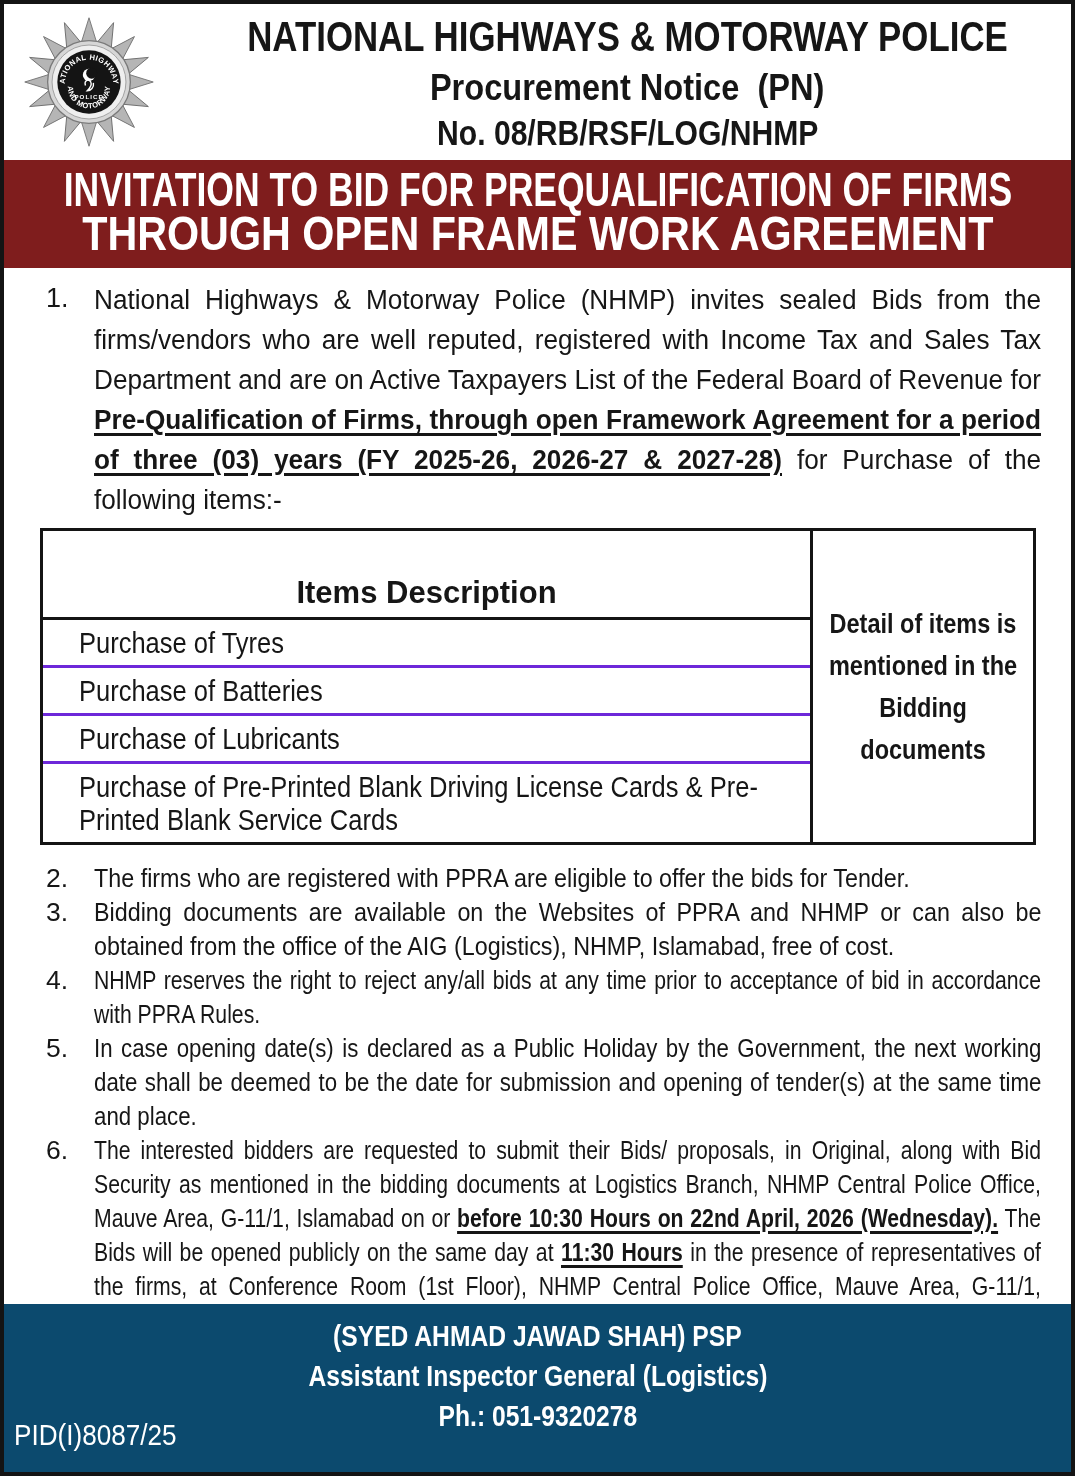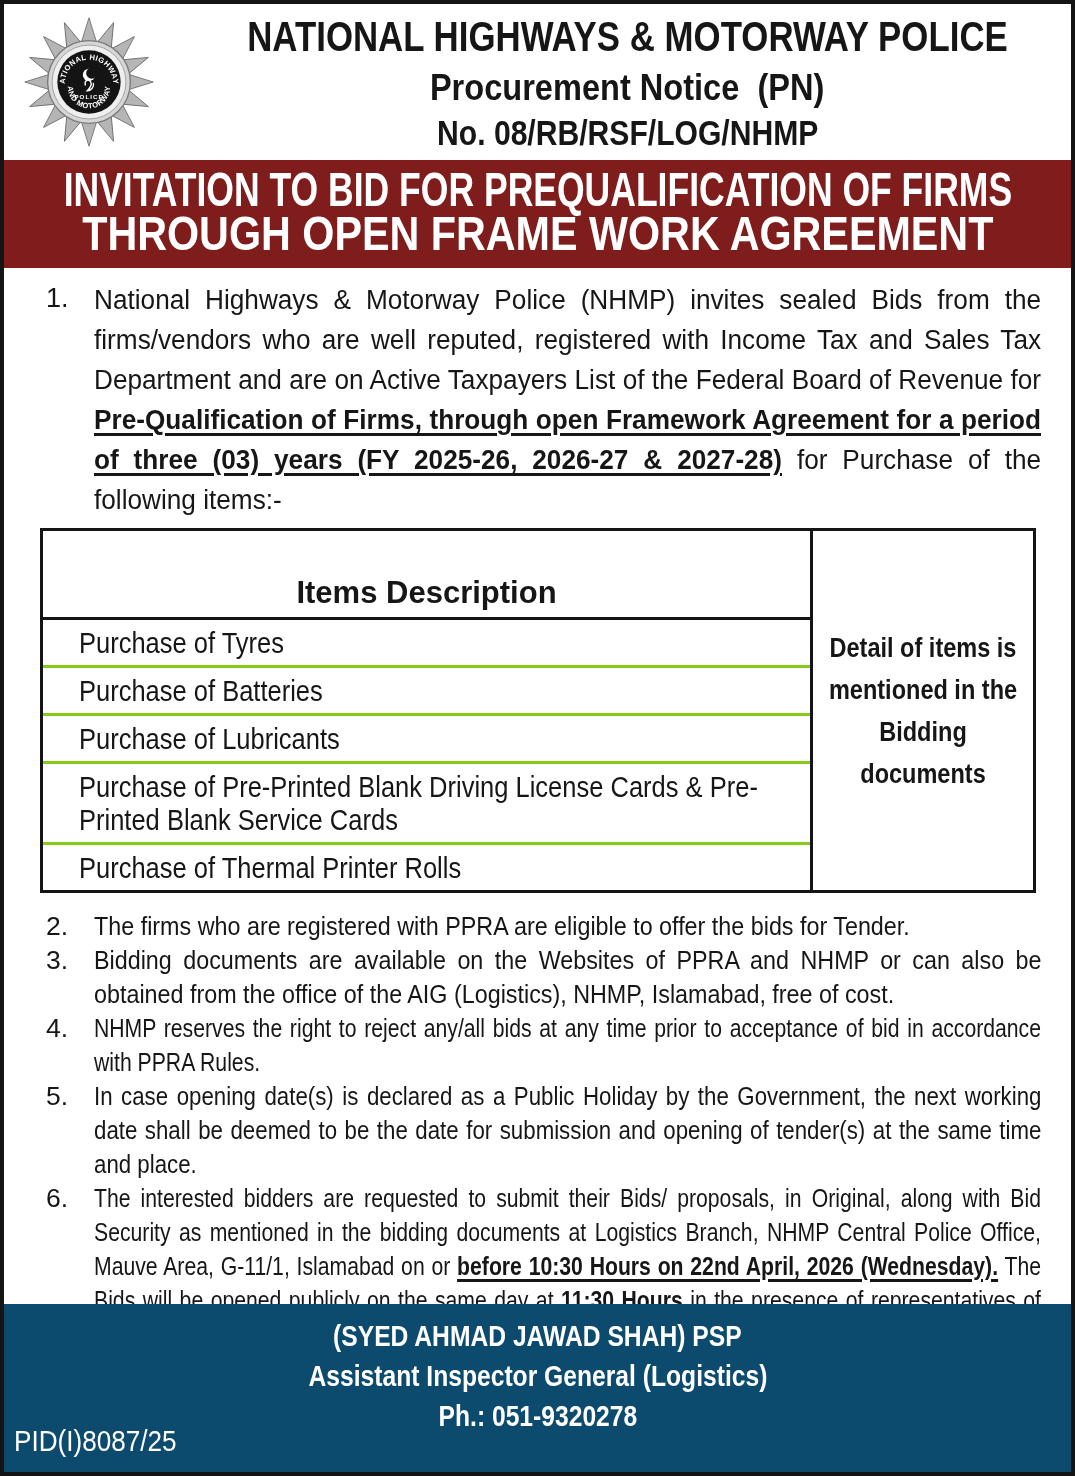--- a/index.html
+++ b/index.html
@@ -41,31 +41,31 @@
   .sq97 { width:103.1%;  transform:scaleX(0.97); }
   .sq88 { width:113.7%;  transform:scaleX(0.88); }
   .sq84 { width:119.1%;  transform:scaleX(0.84); }
   .sq80 { width:125%;    transform:scaleX(0.80); }
   .bu { font-weight:bold; text-decoration:underline; text-decoration-thickness:2.5px; text-underline-offset:4px; }
 
   
   .items-table { display:flex; border:3px solid #141414; margin:8px 5px 16px 6px; }
   .col-items { flex:1; display:flex; flex-direction:column;margin-top:37px; }
   .tbl-header { text-align:center; font-weight:bold; font-size:31px; padding:7px 0 6px; border-bottom:3px solid #141414; }
-  .tbl-row { border-bottom:3px solid #84cc16; padding:6px 14px 6px 36px; font-size:30px; line-height:33px; overflow:hidden; }
+  .tbl-row { border-bottom:3px solid #6d28d9; padding:6px 14px 6px 36px; font-size:30px; line-height:33px; overflow:hidden; }
   .tbl-row:last-child { border-bottom:none; }
   .tbl-row > span { display:inline-block; width:117.6%; transform:scaleX(0.85); transform-origin:0 0; }
   .col-note { width:220px; flex:0 0 auto; border-left:3px solid #141414; display:flex; align-items:center; justify-content:center; }
   .col-note .note { width:226px; flex:0 0 auto; transform:scaleX(0.84); text-align:center; font-weight:bold; font-size:28px; line-height:42px; }
 
   
   .footer { position:absolute; left:0; right:0; bottom:0; height:168px; background:#0c4a6e; color:#fff; }
   .sig { padding-top:12px; }
   .sig .cline > span { font-size:29px; line-height:40px; transform:scaleX(0.85); }
-  .pid { position:absolute; left:10px; bottom:14px; font-size:29px; font-weight:normal; color:#fff; }
+  .pid { position:absolute; left:10px; bottom:20px; font-size:29px; font-weight:normal; color:#fff; }
   .pid > span { font-weight:normal; transform:scaleX(0.9); transform-origin:0 50%; display:inline-block; }
 </style>
 </head>
 <body>
 
 <div class="page">
 
   <div class="header">
 
     <div class="badge-wrap">
@@ -141,21 +141,20 @@
       </div>
     </div>
 
     <div class="items-table">
       <div class="col-items">
         <div class="tbl-header">Items Description</div>
         <div class="tbl-row"><span>Purchase of Tyres</span></div>
         <div class="tbl-row"><span>Purchase of Batteries</span></div>
         <div class="tbl-row"><span>Purchase of Lubricants</span></div>
         <div class="tbl-row"><span>Purchase of Pre-Printed Blank Driving License Cards &amp; Pre-Printed Blank Service Cards</span></div>
-        <div class="tbl-row"><span>Purchase of Thermal Printer Rolls</span></div>
       </div>
       <div class="col-note">
         <div class="note">Detail of items is mentioned in the Bidding documents</div>
       </div>
     </div>
 
     <div class="items">
       <div class="li">
         <div class="num">2.</div>
         <div class="txt">

